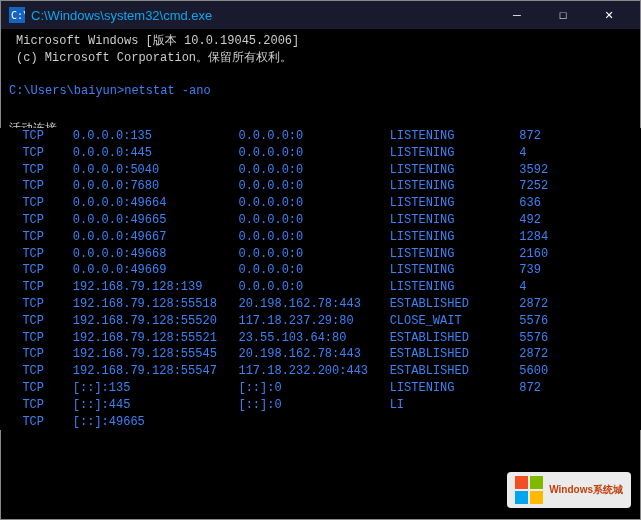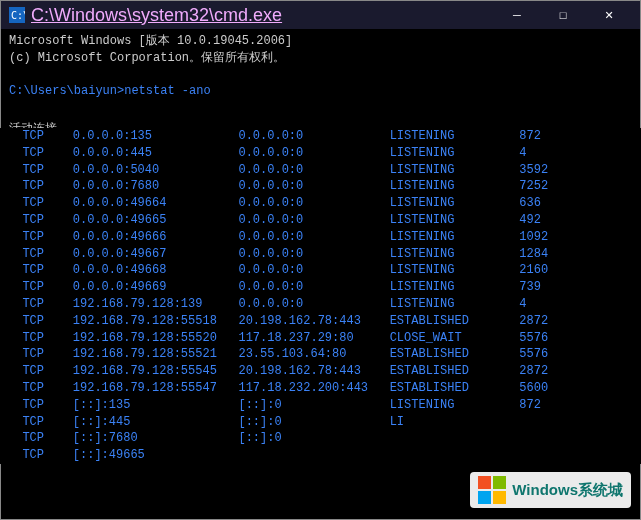--- a/index.html
+++ b/index.html
@@ -30,25 +30,24 @@
     }
 
     .title-bar-icon {
       width: 16px;
       height: 16px;
       margin-right: 6px;
       flex-shrink: 0;
     }
 
     .title-bar-text {
-      color: #f0abfc;
+      color: #0ea5e9;
       font-family: 'Segoe UI', sans-serif;
-      font-size: 18px;
+      font-size: 13px;
       flex: 1;
-      text-decoration: underline;
     }
 
     .title-bar-controls {
       display: flex;
       gap: 0;
     }
 
     .title-btn {
       width: 46px;
       height: 28px;
@@ -73,20 +72,21 @@
       line-height: 1.4;
     }
 
     .console-line {
       white-space: pre;
       color: #3b82f6;
     }
 
     .header-line {
       color: #ccc;
+      margin-left: 7px;
     }
 
     .section-title {
       color: #ccc;
       margin-top: 4px;
     }
 
     .col-header {
       color: #ccc;
       padding-left: 4px;
@@ -108,23 +108,23 @@
       width: 28px;
       height: 28px;
       margin-right: 6px;
       display: flex;
       align-items: center;
       justify-content: center;
     }
 
     .watermark-text {
       font-family: 'Microsoft YaHei', sans-serif;
-      font-size: 15px;
+      font-size: 10px;
       font-weight: bold;
-      color: #0f766e;
+      color: #c2410c;
     }
   </style>
 </head>
 <body>
 
 <div class="window">
 
   <div class="title-bar">
     <svg class="title-bar-icon" viewBox="0 0 16 16">
       <rect width="16" height="16" fill="#1565c0"></rect>
@@ -149,33 +149,31 @@
   </div>
 </div>
 
 <div id="rows-container" style="position:absolute;top:128px;left:0;right:0;padding:0 8px;font-family:'Courier New',monospace;font-size:12px;line-height:1.4;color:#ccc;background:#000;">
 <div class="console-line">  TCP    0.0.0.0:135            0.0.0.0:0            LISTENING         872</div>
     <div class="console-line">  TCP    0.0.0.0:445            0.0.0.0:0            LISTENING         4</div>
     <div class="console-line">  TCP    0.0.0.0:5040           0.0.0.0:0            LISTENING         3592</div>
     <div class="console-line">  TCP    0.0.0.0:7680           0.0.0.0:0            LISTENING         7252</div>
     <div class="console-line">  TCP    0.0.0.0:49664          0.0.0.0:0            LISTENING         636</div>
     <div class="console-line">  TCP    0.0.0.0:49665          0.0.0.0:0            LISTENING         492</div>
-    <div class="console-line">  TCP    0.0.0.0:49666          0.0.0.0:0            LISTENING         1092</div>
     <div class="console-line">  TCP    0.0.0.0:49667          0.0.0.0:0            LISTENING         1284</div>
     <div class="console-line">  TCP    0.0.0.0:49668          0.0.0.0:0            LISTENING         2160</div>
     <div class="console-line">  TCP    0.0.0.0:49669          0.0.0.0:0            LISTENING         739</div>
     <div class="console-line">  TCP    192.168.79.128:139     0.0.0.0:0            LISTENING         4</div>
     <div class="console-line">  TCP    192.168.79.128:55518   20.198.162.78:443    ESTABLISHED       2872</div>
     <div class="console-line">  TCP    192.168.79.128:55520   117.18.237.29:80     CLOSE_WAIT        5576</div>
     <div class="console-line">  TCP    192.168.79.128:55521   23.55.103.64:80      ESTABLISHED       5576</div>
     <div class="console-line">  TCP    192.168.79.128:55545   20.198.162.78:443    ESTABLISHED       2872</div>
     <div class="console-line">  TCP    192.168.79.128:55547   117.18.232.200:443   ESTABLISHED       5600</div>
     <div class="console-line">  TCP    [::]:135               [::]:0               LISTENING         872</div>
     <div class="console-line">  TCP    [::]:445               [::]:0               LI</div>
-    <div class="console-line">  TCP    [::]:7680              [::]:0</div>
     <div class="console-line">  TCP    [::]:49665</div>
   </div>
 
 <div class="watermark" style="position:fixed;bottom:12px;right:10px;">
   <div class="watermark-logo">
     <svg width="28" height="28" viewBox="0 0 28 28">
       <rect width="13" height="13" x="0" y="0" fill="#f25022"></rect>
       <rect width="13" height="13" x="15" y="0" fill="#7fba00"></rect>
       <rect width="13" height="13" x="0" y="15" fill="#00a4ef"></rect>
       <rect width="13" height="13" x="15" y="15" fill="#ffb900"></rect>

